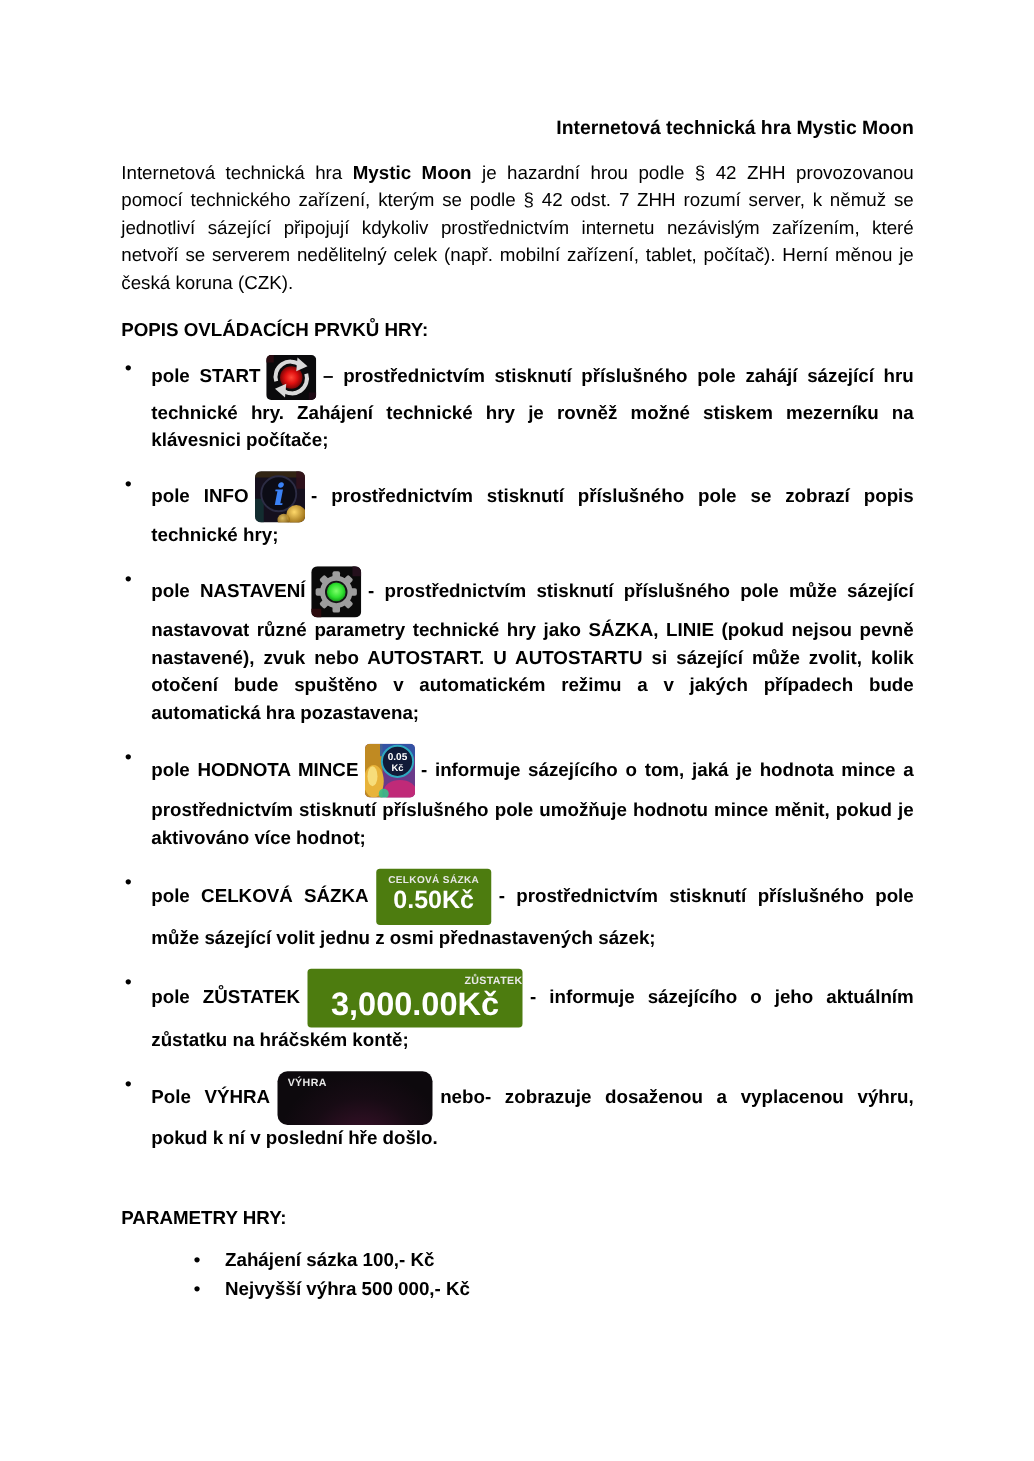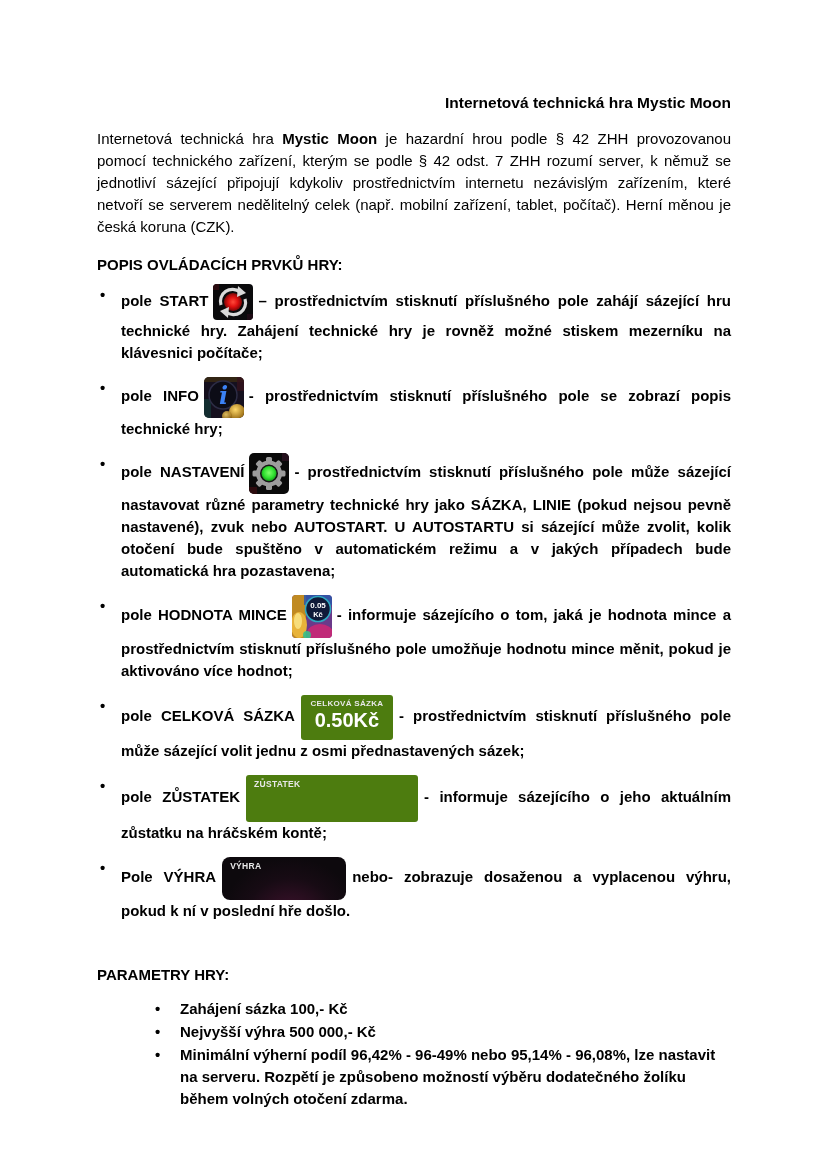--- a/index.html
+++ b/index.html
@@ -24,21 +24,21 @@
   .badge{
     display:inline-block;vertical-align:middle;margin:0 6px;
     background:#4d7c0f;color:#fff;box-sizing:border-box;text-align:center;
     border-radius:3px;line-height:normal;
   }
   .badge .b-label{display:block;font-size:8px;font-weight:bold;letter-spacing:.3px;color:#e8e8e8;}
   .badge .b-value{display:block;font-weight:bold;text-align:center;}
   .badge-totalbet{width:92px;height:45px;padding-top:4px;}
   .badge-totalbet .b-value{font-size:20px;margin-top:1px;}
   .badge-balance{width:172px;height:47px;padding-top:4px;}
-  .badge-balance .b-label{text-align:left;padding-left:8px;font-size:8.5px;}
+  .badge-balance .b-label{text-align:right;padding-left:24px;font-size:8.5px;}
   .badge-balance .b-value{font-size:26px;margin-top:-1px;}
   .badge-win{
     width:124px;height:43px;padding-top:4px;border-radius:8px;
     background:radial-gradient(ellipse at 55% 135%, #40122e 0%, #170b14 45%, #0d090d 70%);
   }
   .badge-win .b-label{text-align:left;padding-left:8px;font-size:8.5px;}
   .badge-win .b-value{font-size:20px;min-height:24px;}
   .badge-paid{width:131px;height:45px;padding-top:4px;}
   .badge-paid .b-label{text-align:left;padding-left:7px;font-size:8px;}
   .badge-paid .b-value{font-size:22px;color:#ede71e;margin-top:0;}
@@ -183,30 +183,29 @@
           <circle cx="15" cy="40" r="4" fill="#37c08a" opacity="0.9"></circle>
         </g>
       </svg></span><span>- informuje sázejícího o tom, jaká je hodnota mince a prostřednictvím stisknutí příslušného pole umožňuje hodnotu mince měnit, pokud je aktivováno více hodnot;</span>
     </li>
 
     <li>
       <span>pole CELKOVÁ SÁZKA</span><span class="badge badge-totalbet"><span class="b-label">CELKOVÁ SÁZKA</span><span class="b-value">0.50Kč</span></span><span>- prostřednictvím stisknutí příslušného pole může sázející volit jednu z osmi přednastavených sázek;</span>
     </li>
 
     <li>
-      <span>pole ZŮSTATEK</span><span class="badge badge-balance"><span class="b-label">ZŮSTATEK</span></span><span>- informuje sázejícího o jeho aktuálním zůstatku na hráčském kontě;</span>
+      <span>pole ZŮSTATEK</span><span class="badge badge-balance"><span class="b-label">ZŮSTATEK</span><span class="b-value">3,000.00Kč</span></span><span>- informuje sázejícího o jeho aktuálním zůstatku na hráčském kontě;</span>
     </li>
 
     <li>
       <span>Pole VÝHRA</span><span class="badge badge-win"><span class="b-label">VÝHRA</span><span class="b-value"></span></span><span>nebo</span><span>- zobrazuje dosaženou a vyplacenou výhru, pokud k ní v poslední hře došlo.</span>
     </li>
 
   </ul>
 
   <p class="params-heading">PARAMETRY HRY:</p>
 
   <ul class="params">
     <li>Zahájení sázka 100,- Kč</li>
     <li>Nejvyšší výhra 500 000,- Kč</li>
-    <li>Minimální výherní podíl 96,42% - 96-49% nebo 95,14% - 96,08%, lze nastavit na serveru. Rozpětí je způsobeno možností výběru dodatečného žolíku během volných otočení zdarma.</li>
   </ul>
 
 </div>
 
 </body></html>

